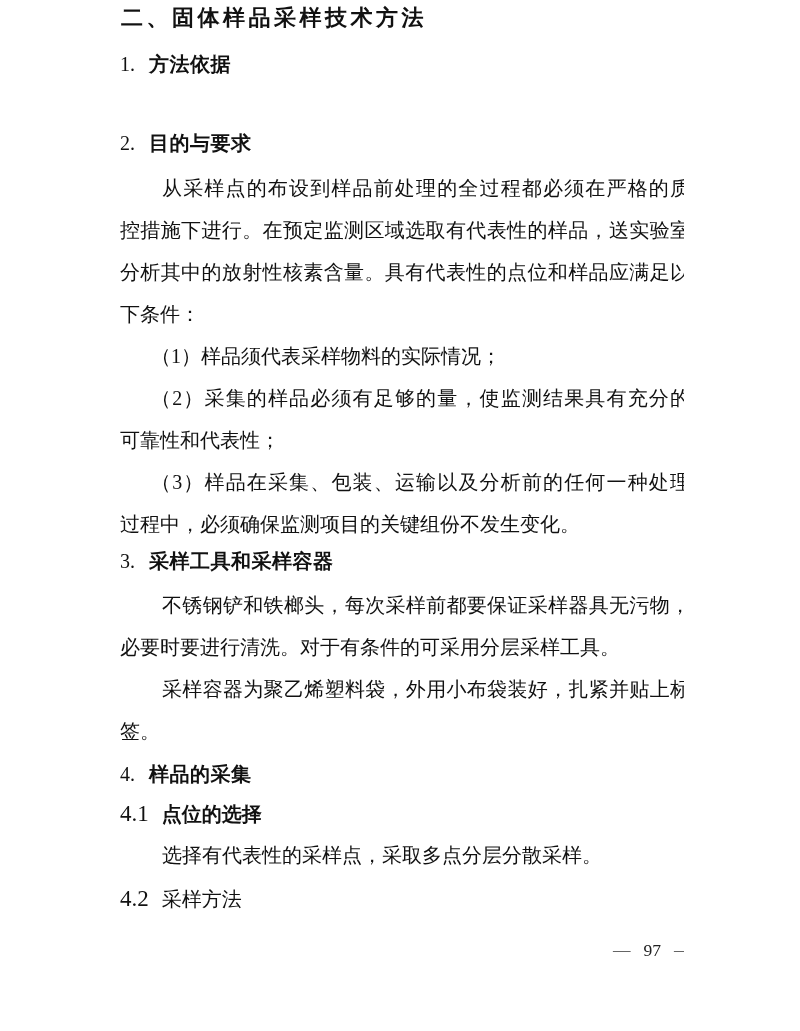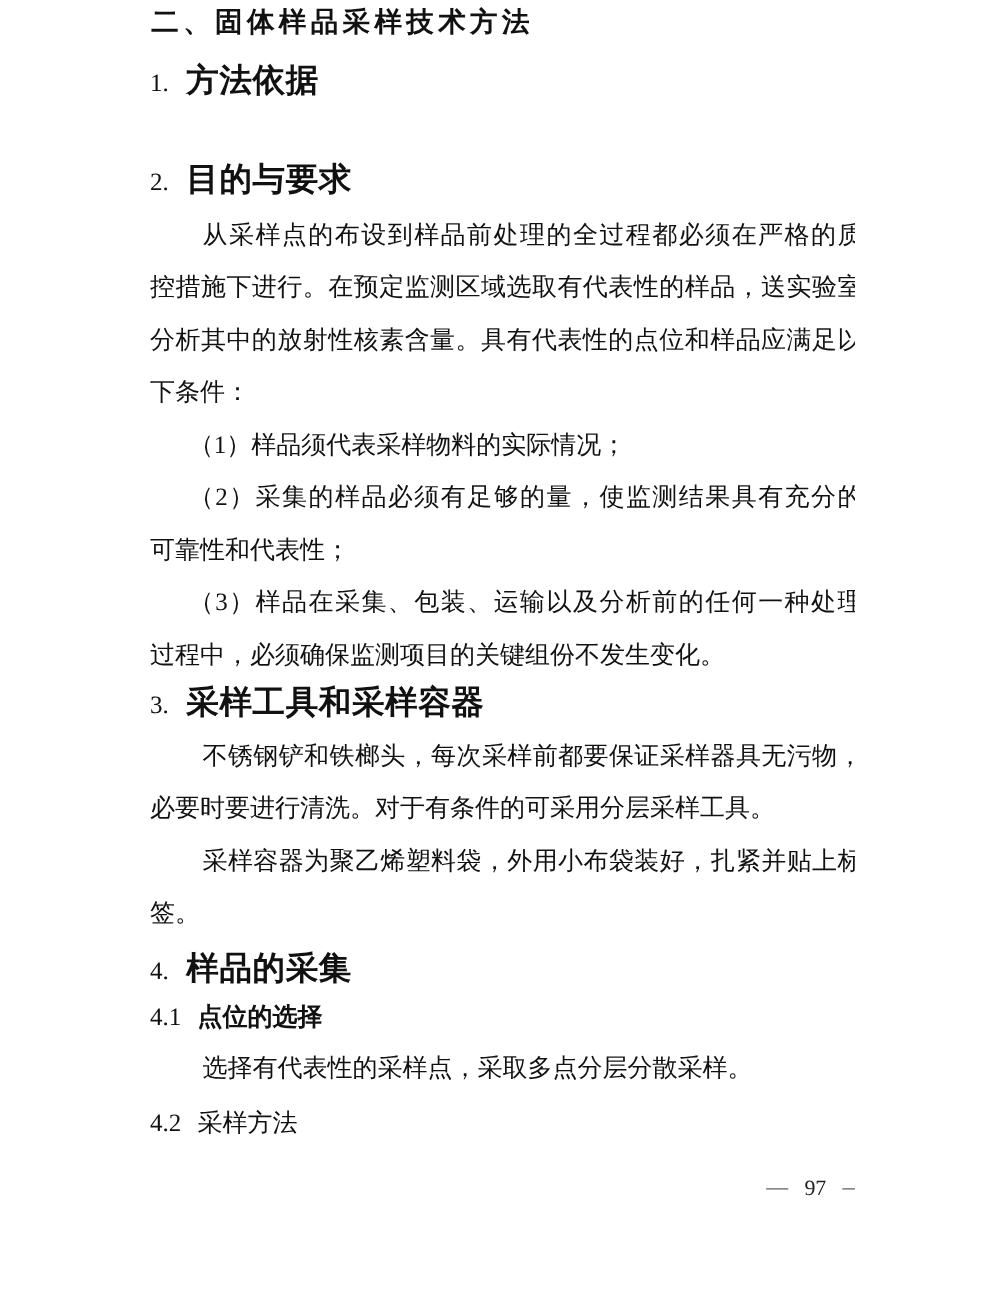--- a/index.html
+++ b/index.html
@@ -50,26 +50,26 @@
     margin: 0;
   }
   .heading .hnum {
     font-family: "Liberation Serif", "DejaVu Serif", serif;
     font-weight: normal;
     font-size: 20px;
   }
   .heading .htitle {
     font-family: "Liberation Sans", "DejaVu Sans", sans-serif;
     font-weight: bold;
-    font-size: 26px;
+    font-size: 20px;
     margin-left: 14px;
     letter-spacing: 0.5px;
   }
   .subheading .hnum {
-    font-size: 20px;
+    font-size: 23px;
   }
   .subheading .htitle {
     font-size: 20px;
     margin-left: 13px;
   }
   .footer {
     position: absolute;
     top: 939px;
     left: 613px;
     font-size: 17.5px;

